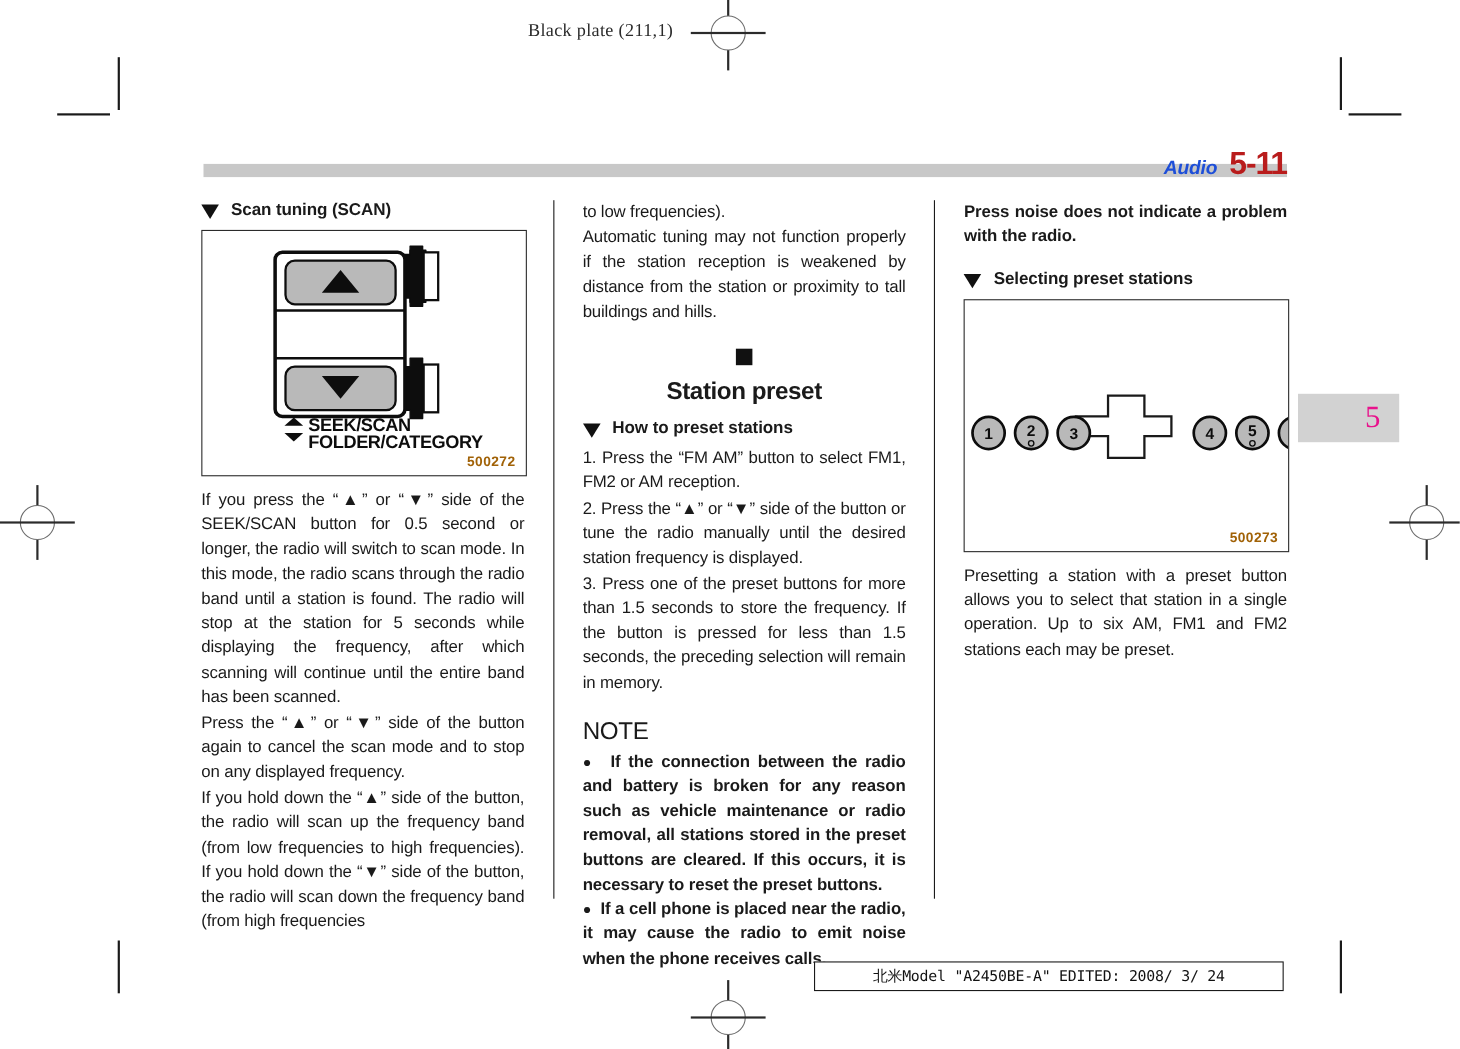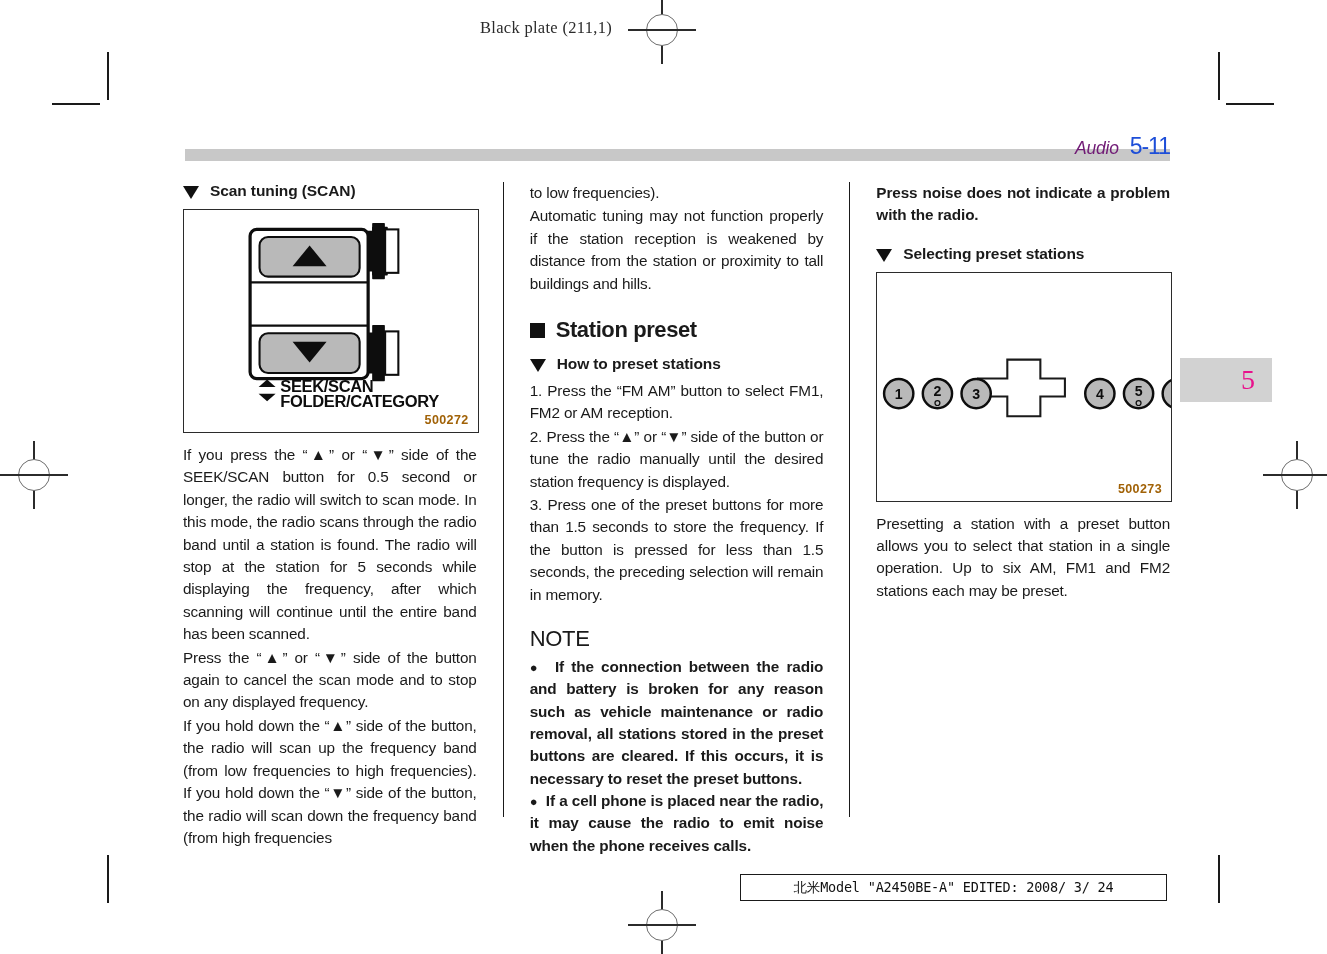--- a/index.html
+++ b/index.html
@@ -47,27 +47,27 @@
     left: 185px; top: 149px;
     width: 985px; height: 12px;
     background: #c8c8c8;
   }
   .headerlabels {
     position: absolute;
     right: 157px; top: 133px;
     display: flex; align-items: baseline; gap: 11px;
   }
   .hdr-chapter {
-    font-style: italic; font-weight: normal;
-    font-size: 17.5px; color: #701a75;
+    font-style: italic; font-weight: bold;
+    font-size: 17.5px; color: #1d4ed8;
     letter-spacing: -.2px;
   }
   .hdr-page {
-    font-weight: normal; font-size: 23px;
-    letter-spacing: -1px; color: #1d4ed8;
+    font-weight: bold; font-size: 29px;
+    letter-spacing: -1px; color: #b91c1c;
   }
 
   
   .sidetab {
     position: absolute;
     left: 1180px; top: 358px;
     width: 92px; height: 44px;
     background: #d2d2d2;
     display: flex; align-items: center; justify-content: center;
   }
@@ -97,21 +97,21 @@
   .h-triangle .tri {
     width: 0; height: 0; flex: 0 0 auto;
     border-left: 8.5px solid transparent;
     border-right: 8.5px solid transparent;
     border-top: 13px solid #111;
     margin-top: 4px;
   }
   .h-square {
     display: flex; align-items: center; gap: 11px;
     font-weight: bold; font-size: 22px;
-    margin: 22px 0 12px 0; letter-spacing: -.4px;
+    margin: 22px 0 12px 0; letter-spacing: -.4px; flex-direction: column;
   }
   .h-square .sq {
     width: 15px; height: 15px; background: #111; flex: 0 0 auto;
   }
   .h-note {
     font-weight: normal; font-size: 22px;
     margin: 20px 0 4px 0; letter-spacing: -.3px;
   }
 
   

